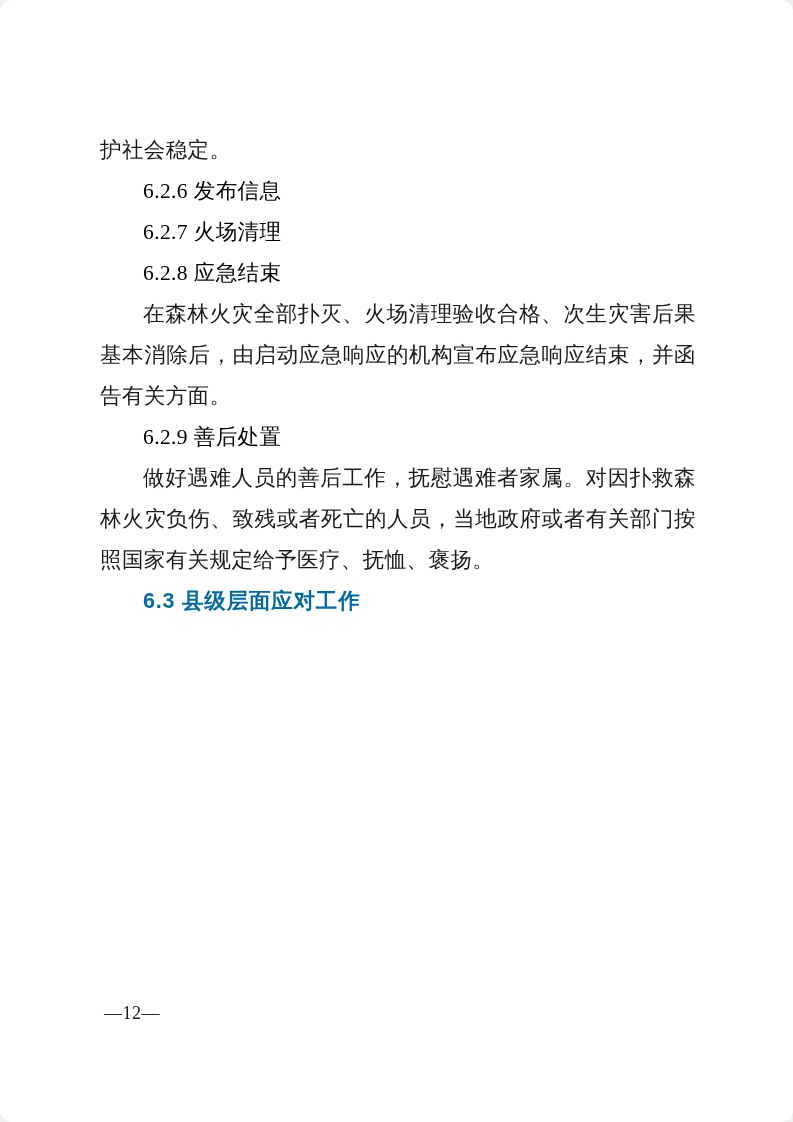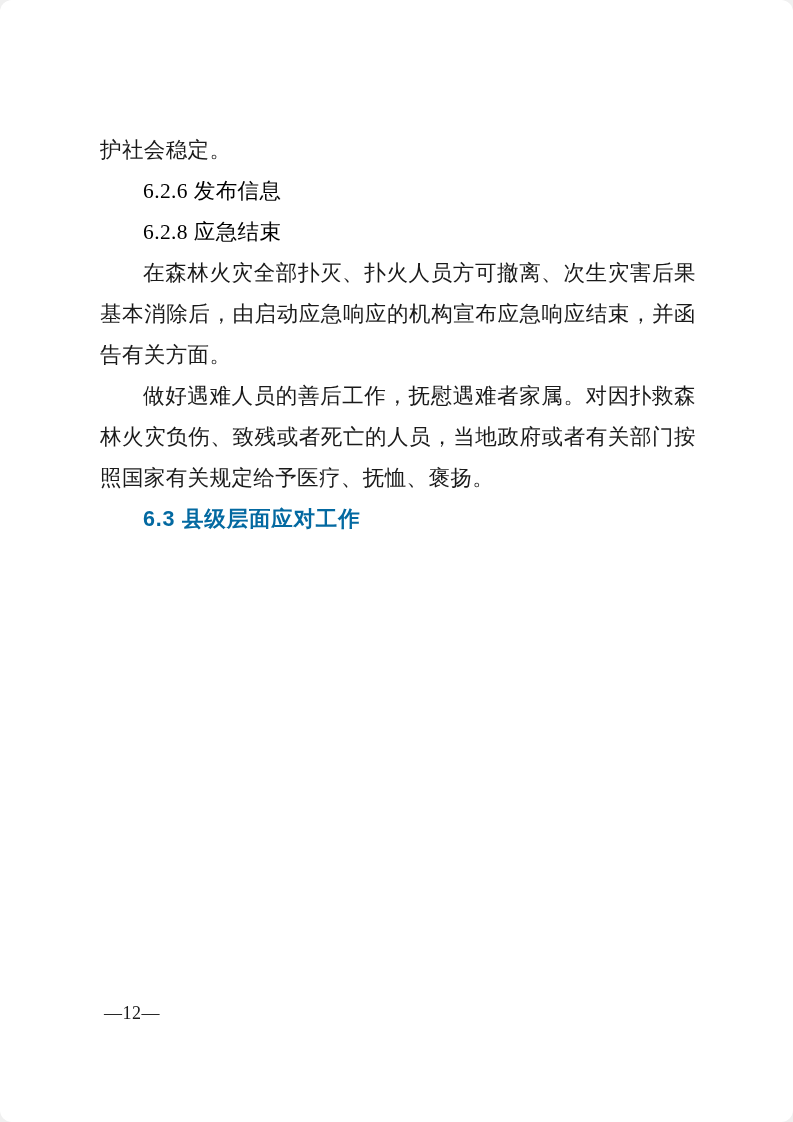--- a/index.html
+++ b/index.html
@@ -71,26 +71,28 @@
 <body>
 
 <div class="page">
   <div class="content">
 
     <p class="para">护社会稳定。</p>
 
     <p class="heading">6.2.6 发布信息</p>
 
 
+    <p class="heading">6.2.7 火场清理</p>
 
 
     <p class="heading">6.2.8 应急结束</p>
 
-    <p class="para indent2">在森林火灾全部扑灭、扑火人员方可撤离、次生灾害后果基本消除后，由启动应急响应的机构宣布应急响应结束，并函告有关方面。</p>
+    <p class="para indent2">在森林火灾全部扑灭、火场清理验收合格、次生灾害后果基本消除后，由启动应急响应的机构宣布应急响应结束，并函告有关方面。</p>
 
+    <p class="heading">6.2.9 善后处置</p>
 
     <p class="para indent2">做好遇难人员的善后工作，抚慰遇难者家属。对因扑救森林火灾负伤、致残或者死亡的人员，当地政府或者有关部门按照国家有关规定给予医疗、抚恤、褒扬。</p>
 
     <p class="heading-bold">6.3 县级层面应对工作</p>
 
   </div>
 
   <div class="footer">—12—</div>
 </div>
 

